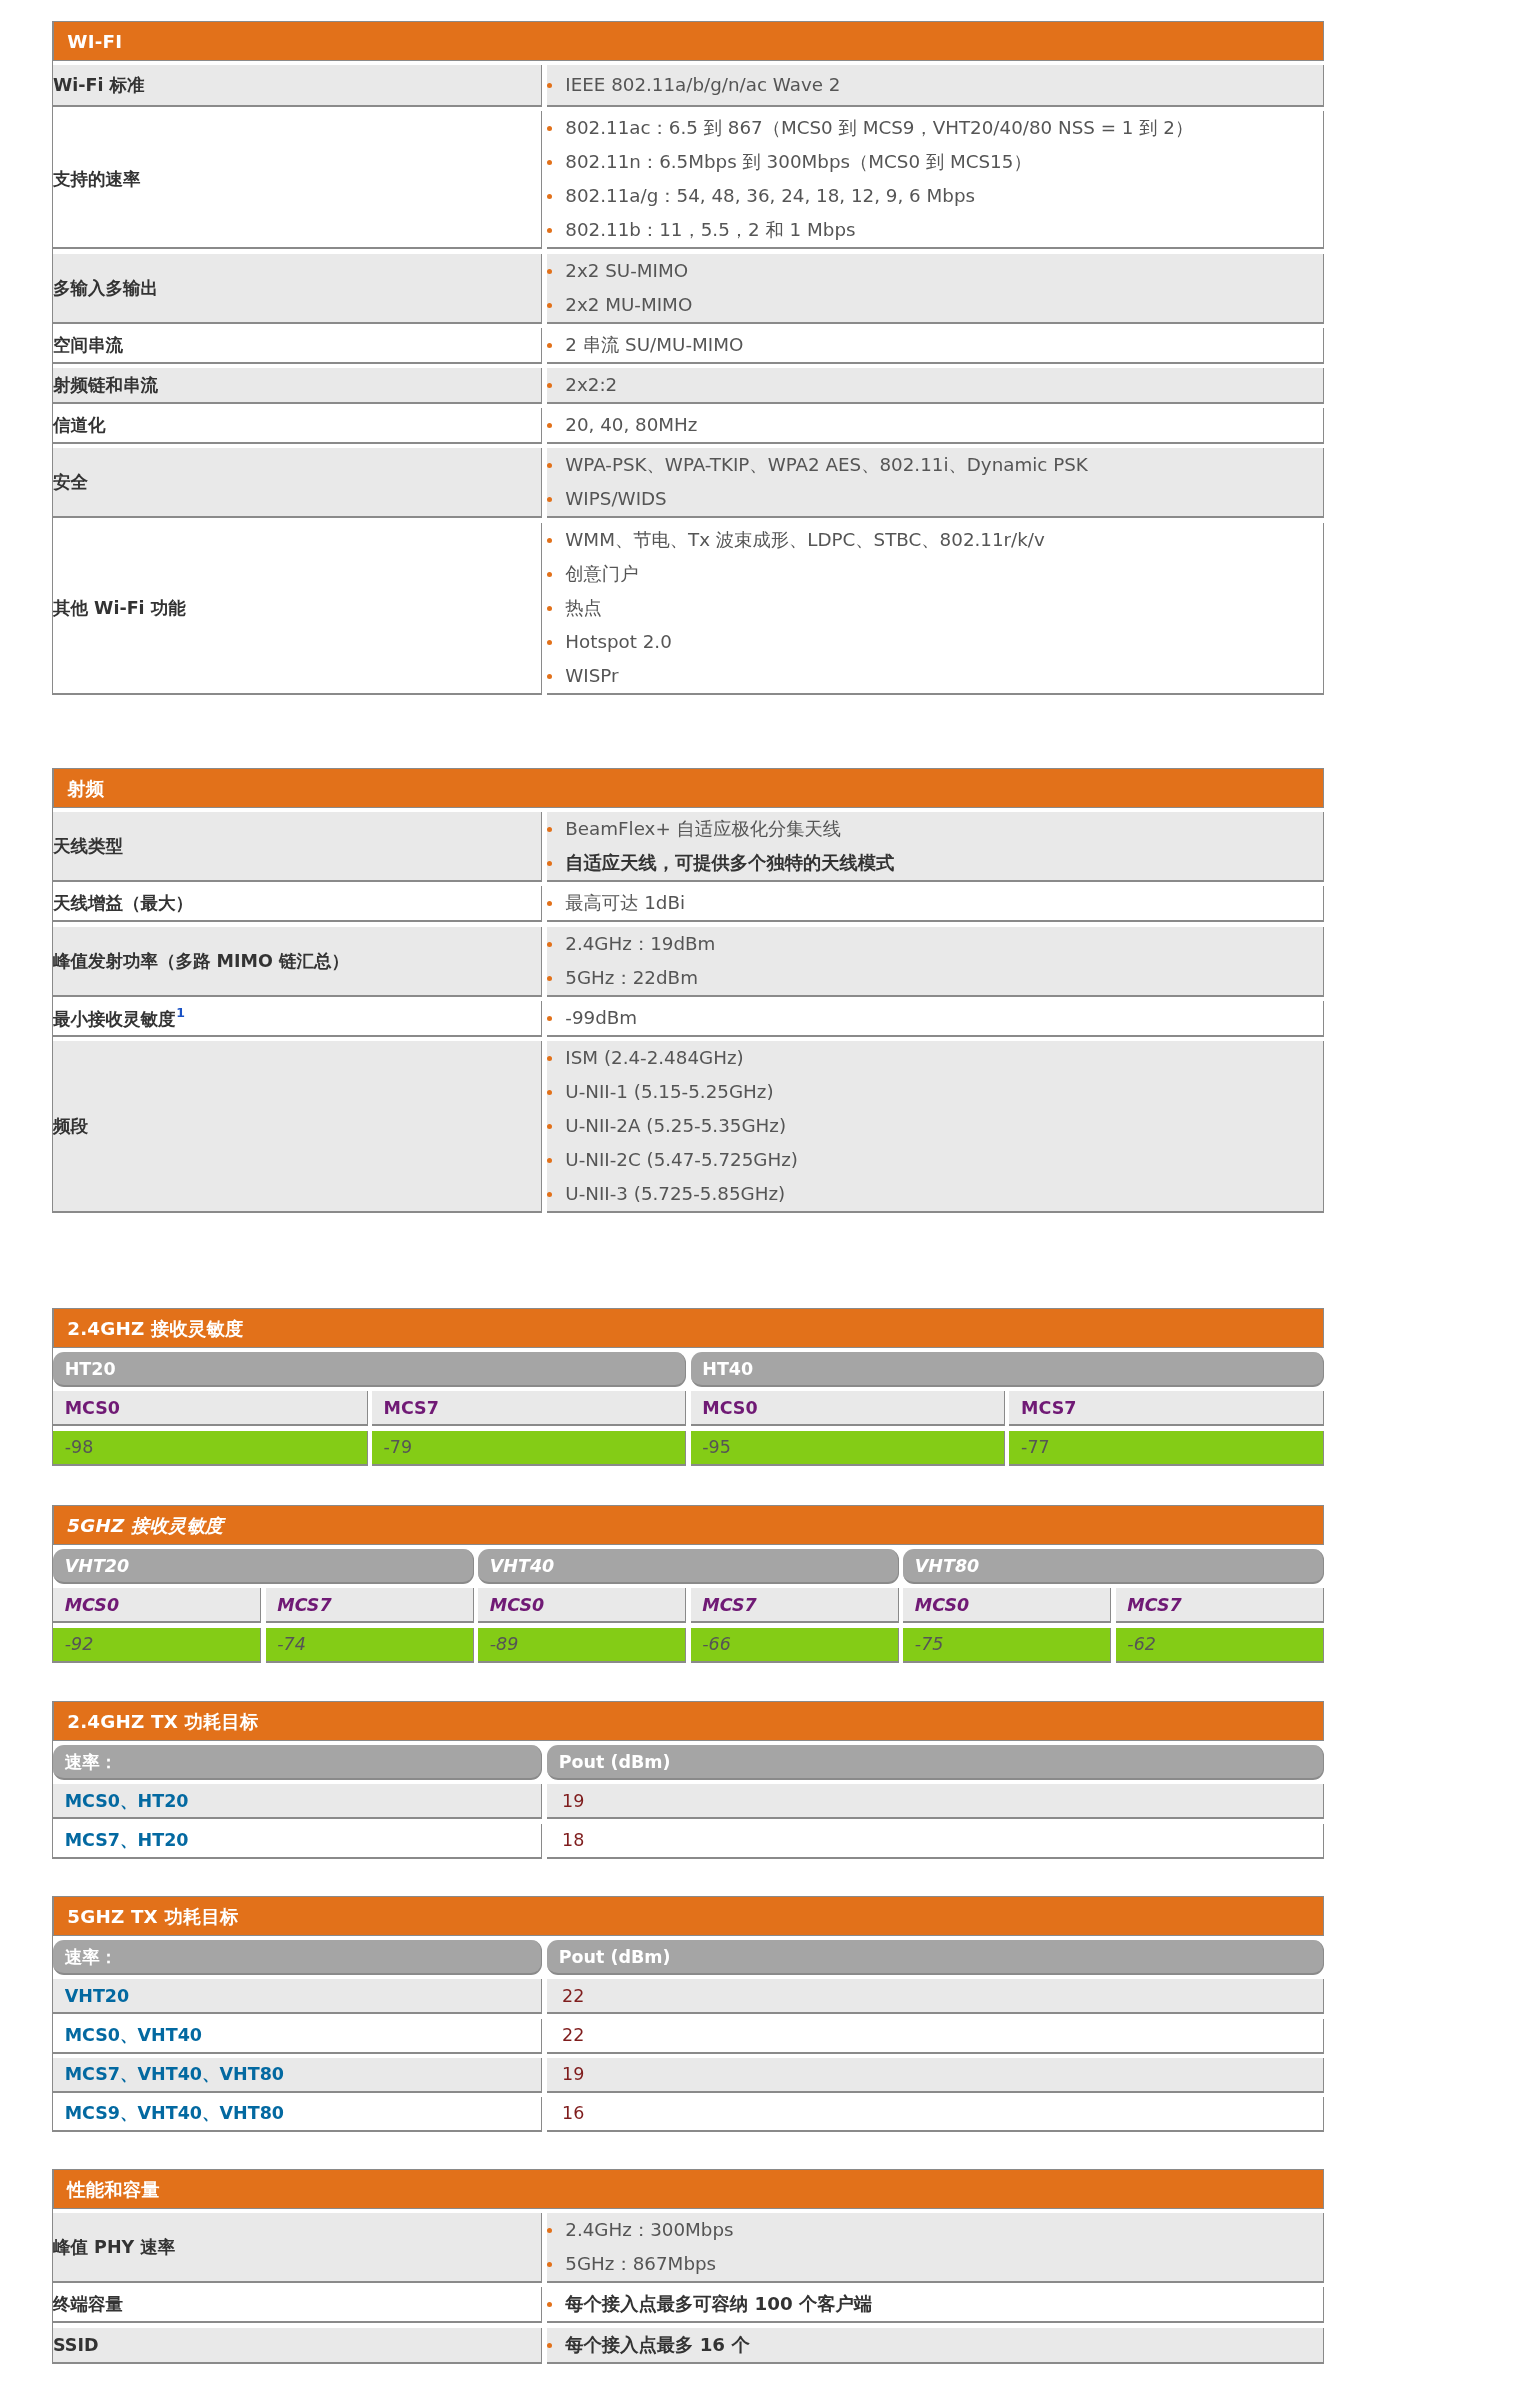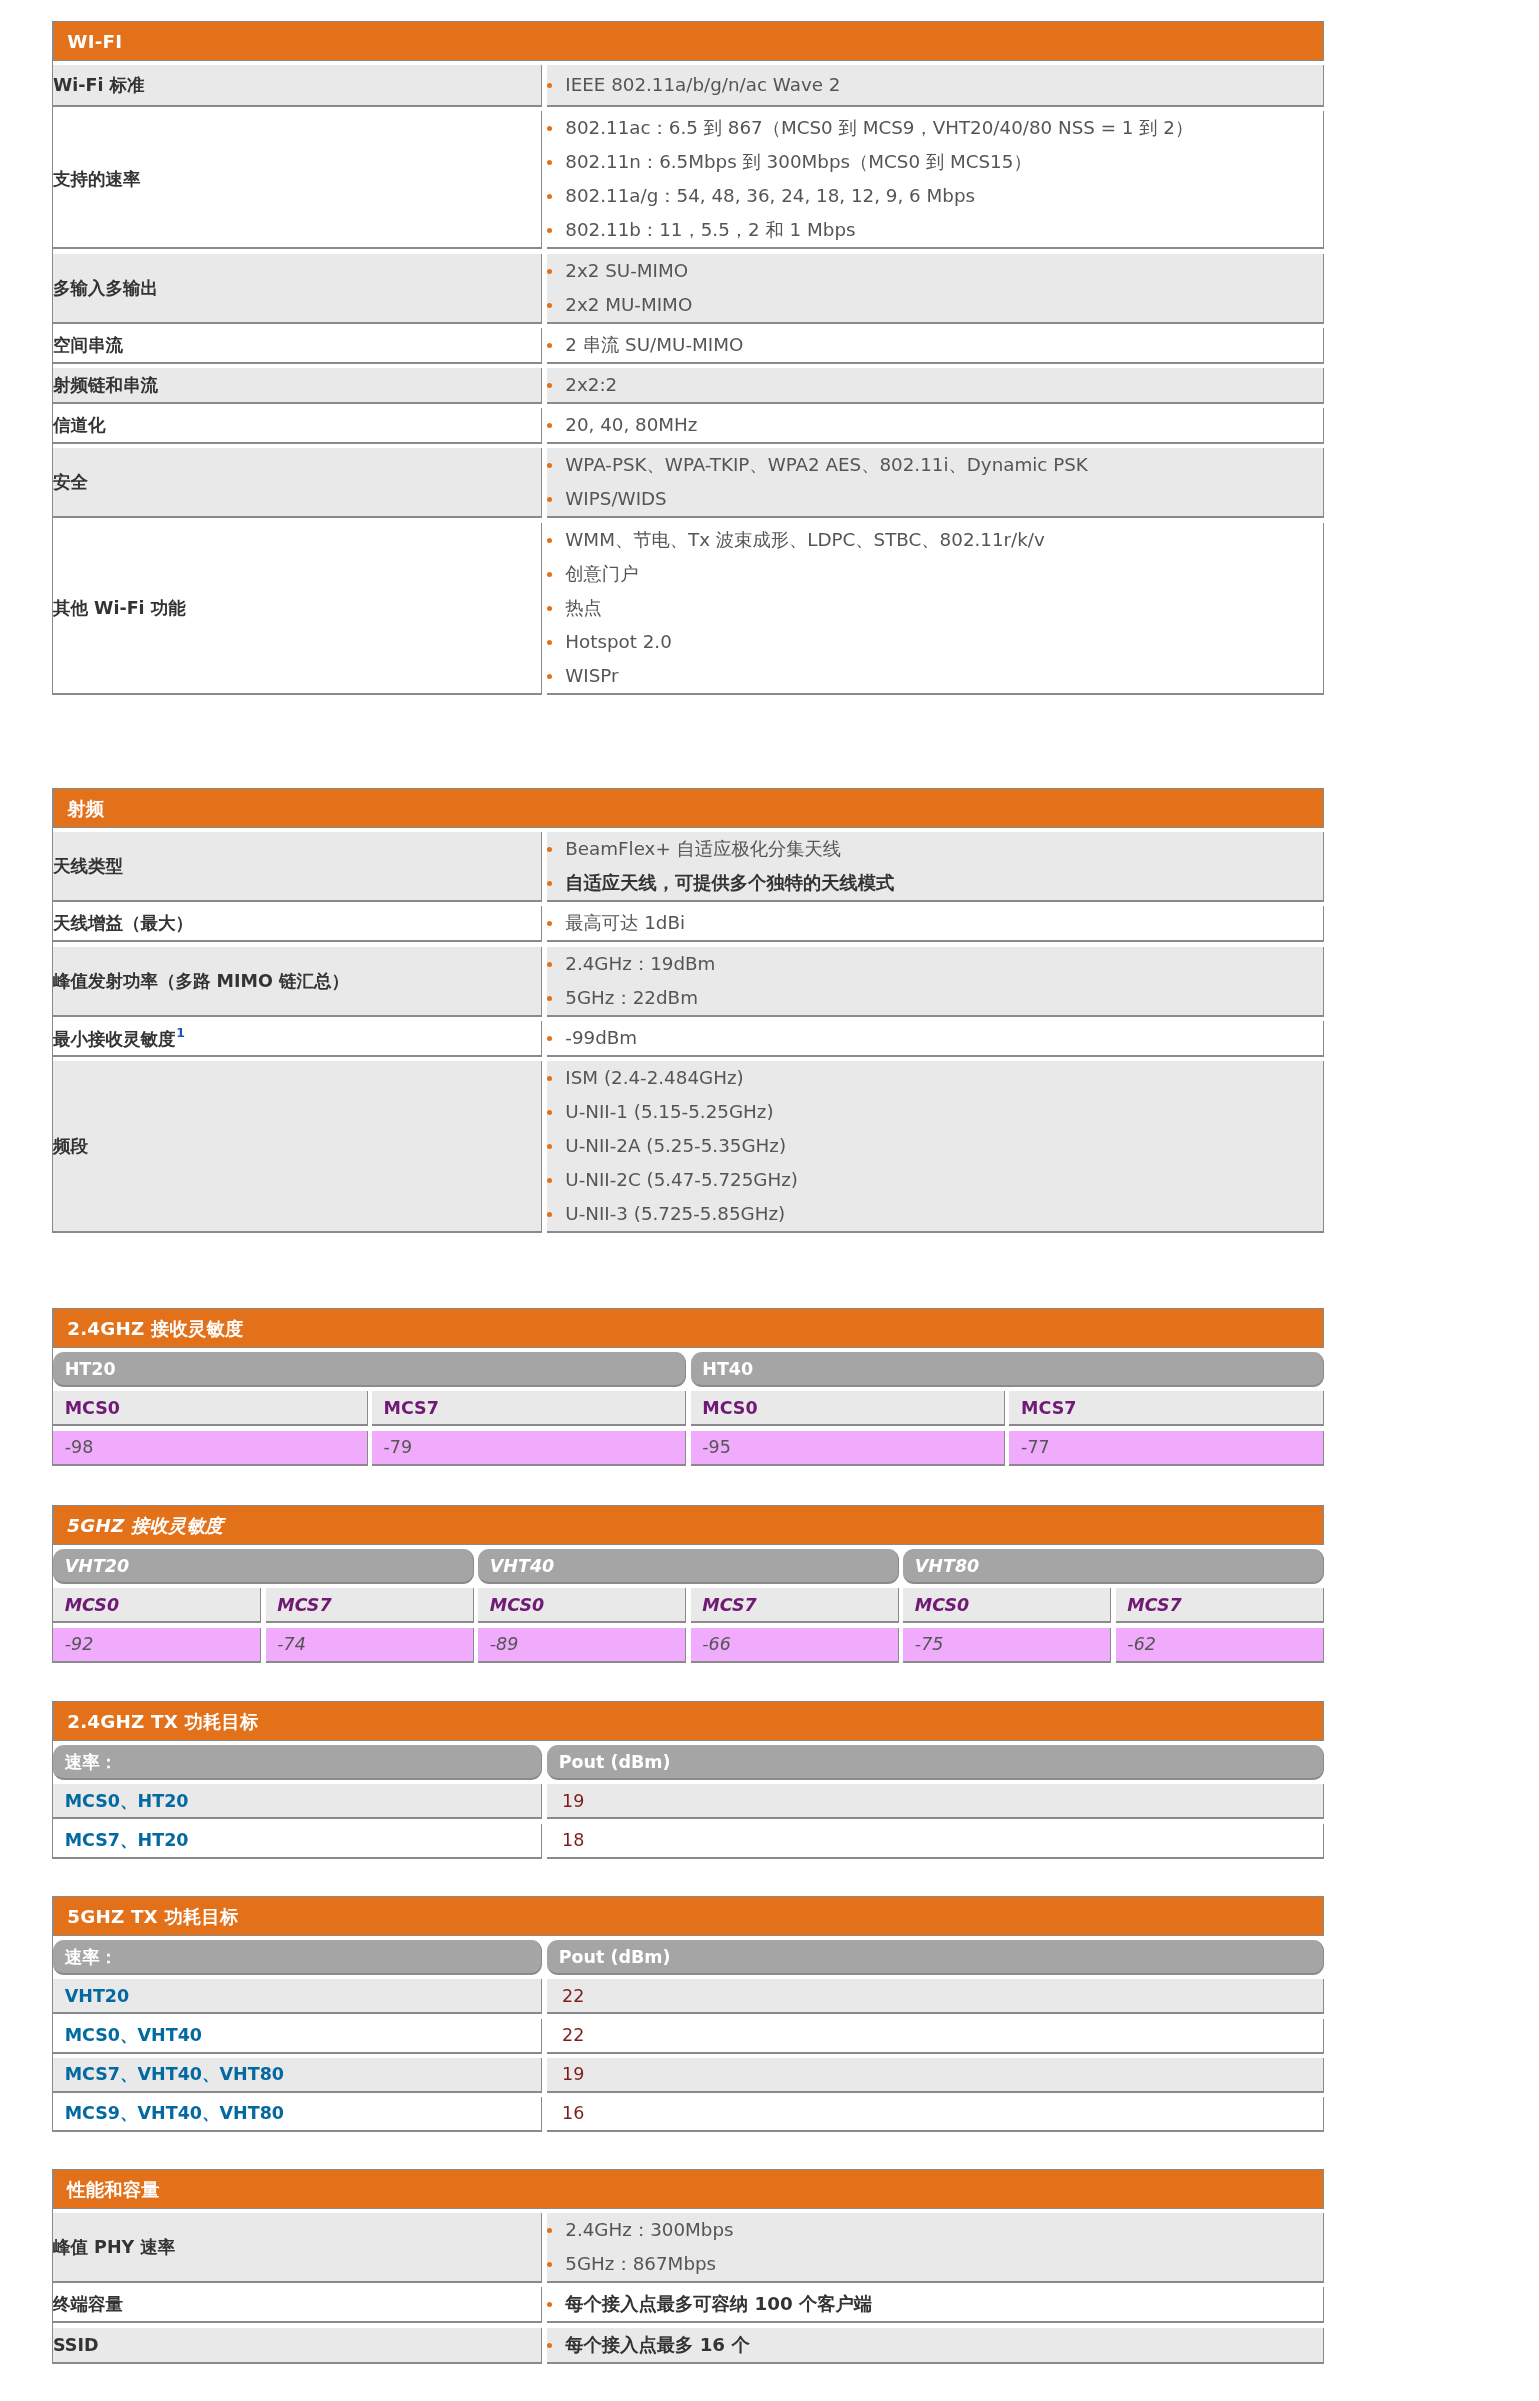--- a/index.html
+++ b/index.html
@@ -23,21 +23,21 @@
   .value li { position: relative; padding-left: 18.3px; font-size: 18.3px; color: #555555;
               line-height: 34px; font-weight: normal; }
   .value li .dot { position: absolute; left: 0; top: 15px; width: 5px; height: 5px;
                    border-radius: 50%; background: #e2711a; }
   .value li b { font-weight: bold; color: #333; text-align: right; }
   sup.fn { color: #1a52c4; font-size: 12.5px; font-weight: bold; vertical-align: 7.5px; margin-left: 0.8px; }
   .sub-head td.cell { background: #a5a5a5; color: #ffffff; font-weight: bold; font-size: 17.5px;
                       padding-left: 11.7px; height: 33px; border-radius: 11px; }
   .mcs-row td.cell { background: #e9e9e9; color: #701a75; font-weight: bold; font-size: 17.5px;
                      padding-left: 11.7px; height: 33px; }
-  .num-row td.cell { background: #f0abfc; color: #555555; font-size: 17.5px; padding-left: 11.7px; height: 33px; }
+  .num-row td.cell { background: #84cc16; color: #555555; font-size: 17.5px; padding-left: 11.7px; height: 33px; }
   .tx-row td.cell { font-size: 17.5px; height: 33px; padding-left: 11.7px; }
   .tx-row td.cell.lbl { font-weight: bold; color: #0369a1; }
   .tx-row td.cell.val { color: #7f1d1d; padding-left: 15px; }
 </style>
 </head>
 <body>
 
 <div class="section" style="top:21px;">
   <table class="sec-table">
     <colgroup>
@@ -159,21 +159,21 @@
         <li><span class="dot"></span><span>热点</span></li>
         <li><span class="dot"></span><span>Hotspot 2.0</span></li>
         <li><span class="dot"></span><span>WISPr</span></li>
       </ul>
           </td>
     </tr>
   </tbody>
     </table>
 </div>
 
-<div class="section" style="top:788px;">
+<div class="section" style="top:768px;">
   <table class="sec-table">
     <colgroup>
         <col style="width:489px">
         <col style="width:5px">
         <col>
       </colgroup>
     <tbody>
         <tr>
           <th colspan="3" class="sec-head">射频</th>
         </tr>

